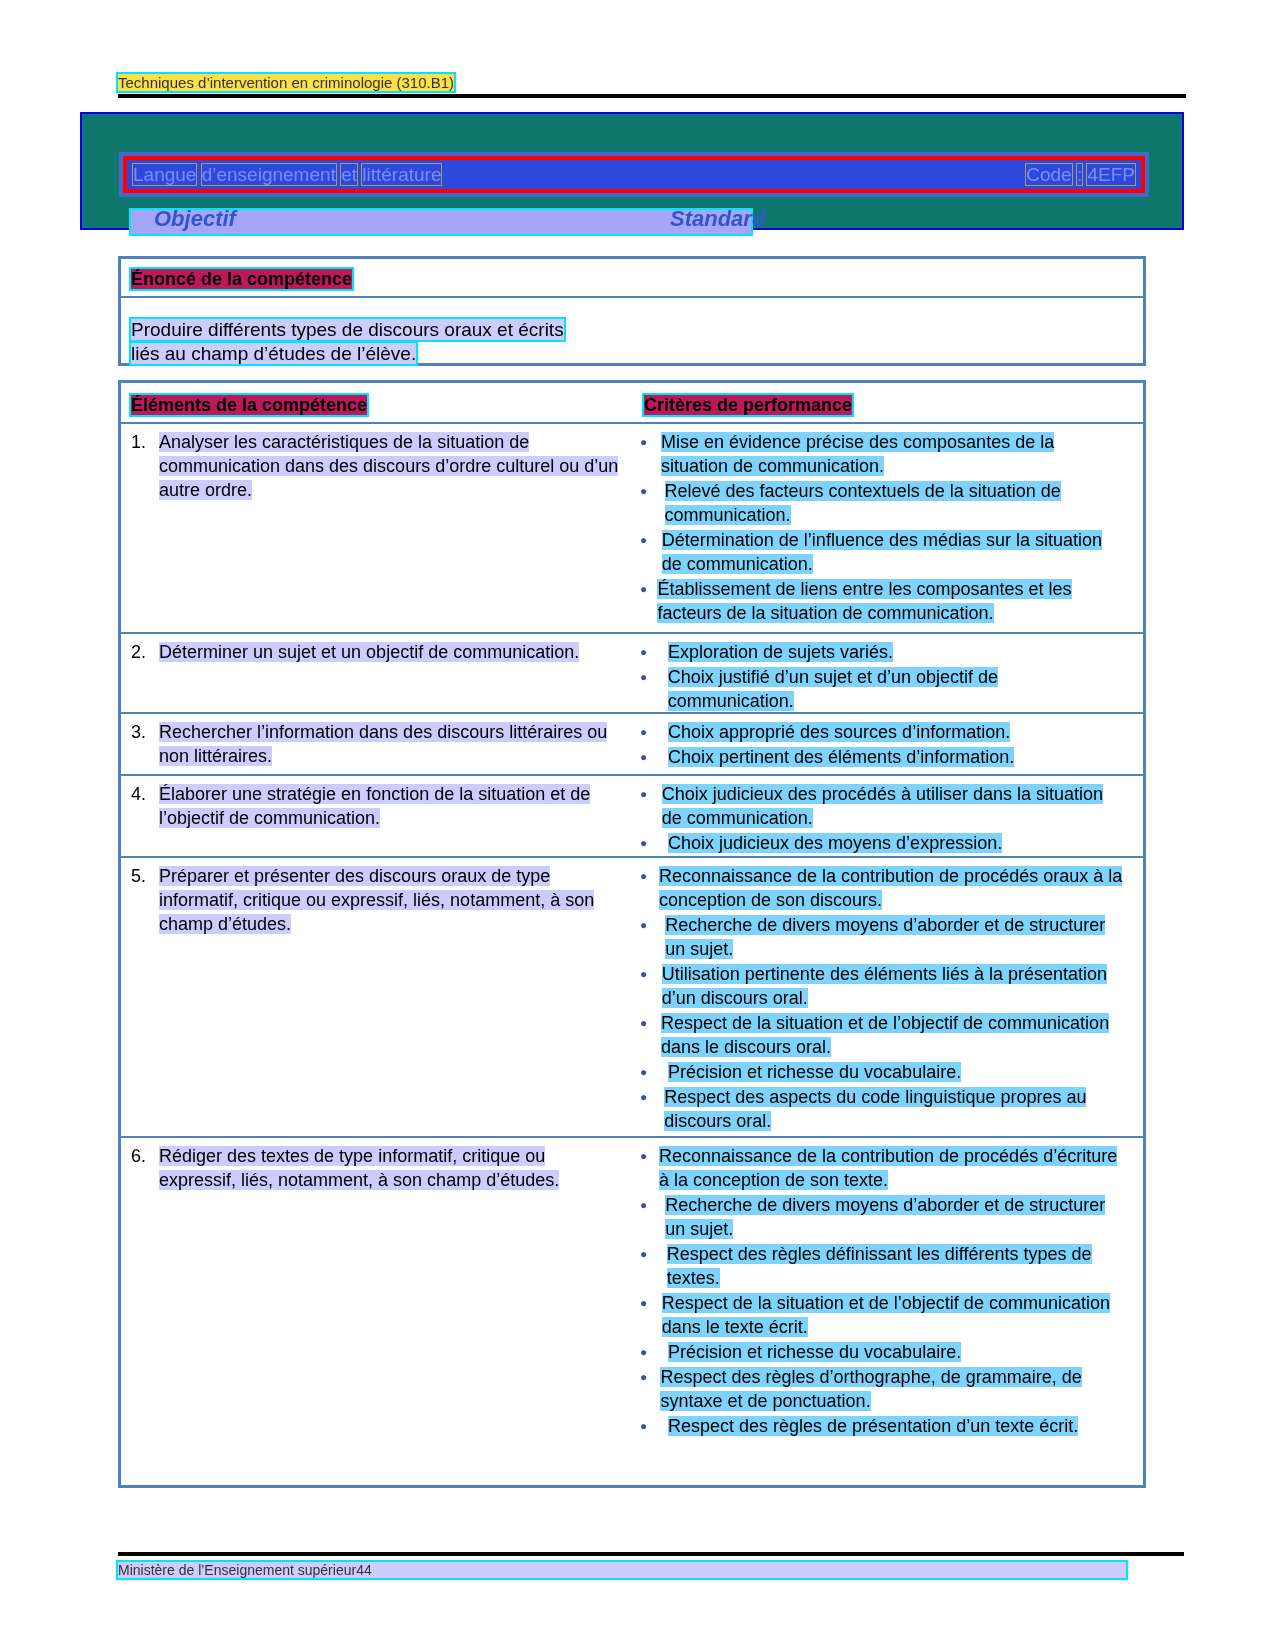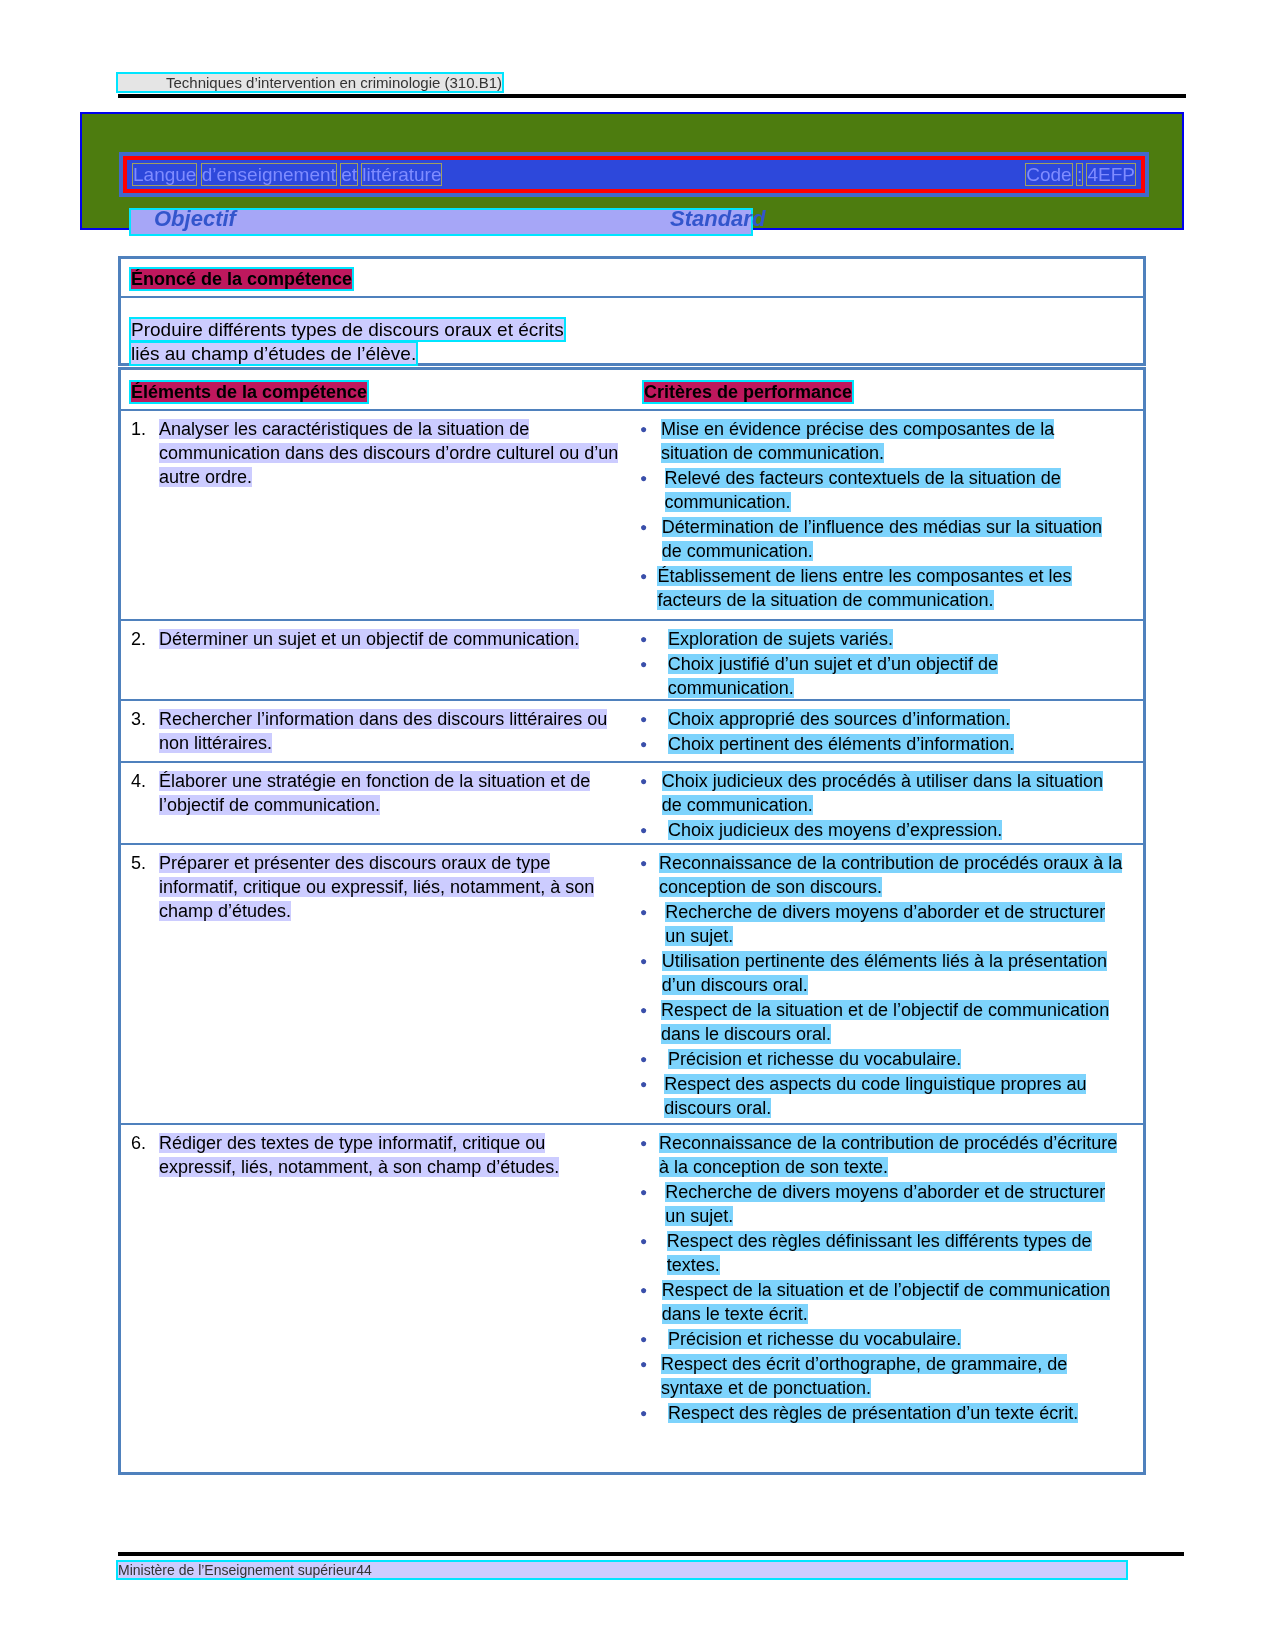--- a/index.html
+++ b/index.html
@@ -5,24 +5,24 @@
   html, body { margin: 0; padding: 0; }
   body {
     width: 1275px; height: 1651px; position: relative; background: #ffffff;
     font-family: "Liberation Sans", sans-serif; color: #000;
     overflow: hidden;
   }
   .running-header {
     position: absolute; left: 118px; top: 74px; width: 1068px;
     font-size: 15px; color: #333; border-bottom: 4px solid #000; padding-bottom: 3px;
   }
-  .running-header span { background: #e5e5e5; outline: 2px solid #00e5ff; padding-left: 48px; }
+  .running-header span { background: #fde047; outline: 2px solid #00e5ff; }
   .title-panel {
     position: absolute; left: 80px; top: 112px; width: 1104px; height: 118px;
-    background: #4d7c0f; border: 2px solid #0000ee; box-sizing: border-box;
+    background: #0f766e; border: 2px solid #0000ee; box-sizing: border-box;
   }
   .title-bar {
     position: absolute; left: 37px; top: 38px; width: 1030px; height: 45px;
     background: #4169cc; box-sizing: border-box; padding: 4px;
   }
   .title-bar-inner {
     width: 100%; height: 100%; border: 4px solid #ff0000; box-sizing: border-box;
     background: #2d48db; display: flex; align-items: center; justify-content: space-between;
     padding: 0 6px; border-top-color:#ff0000;
   }
@@ -98,21 +98,21 @@
 </div>
 
 <div class="box" style="top:256px; height:110px;">
   <div class="hd"><span class="hl">Énoncé de la compétence</span></div>
   <div class="enonce-body">
     <span>Produire différents types de discours oraux et écrits</span><br>
     <span>liés au champ d’études de l’élève.</span>
   </div>
 </div>
 
-<div class="box" style="top:367px; height:1108px;">
+<div class="box" style="top:380px; height:1108px;">
   <div class="grid-hd">
     <div class="c1"><span class="hl">Éléments de la compétence</span></div>
     <div><span class="hl">Critères de performance</span></div>
   </div>
   <div id="rows">
       <div class="row" style="height: 210px; box-sizing: border-box;">
         <div class="el">
           <div class="el-wrap">
             <span class="num">1.</span>
             <div class="body"><span>Analyser les caractéristiques de la situation de communication dans des discours d’ordre culturel ou d’un autre ordre.</span></div>
@@ -248,21 +248,21 @@
           <li>
             <span class="bullet">●</span>
             <span class="ct"><span>Respect de la situation et de l’objectif de communication dans le texte écrit.</span></span>
           </li>
           <li>
             <span class="bullet">●</span>
             <span class="ct"><span>Précision et richesse du vocabulaire.</span></span>
           </li>
           <li>
             <span class="bullet">●</span>
-            <span class="ct"><span>Respect des écrit d’orthographe, de grammaire, de syntaxe et de ponctuation.</span></span>
+            <span class="ct"><span>Respect des règles d’orthographe, de grammaire, de syntaxe et de ponctuation.</span></span>
           </li>
           <li>
             <span class="bullet">●</span>
             <span class="ct"><span>Respect des règles de présentation d’un texte écrit.</span></span>
           </li>
         </ul>
       </div>
     </div>
 </div>
 

